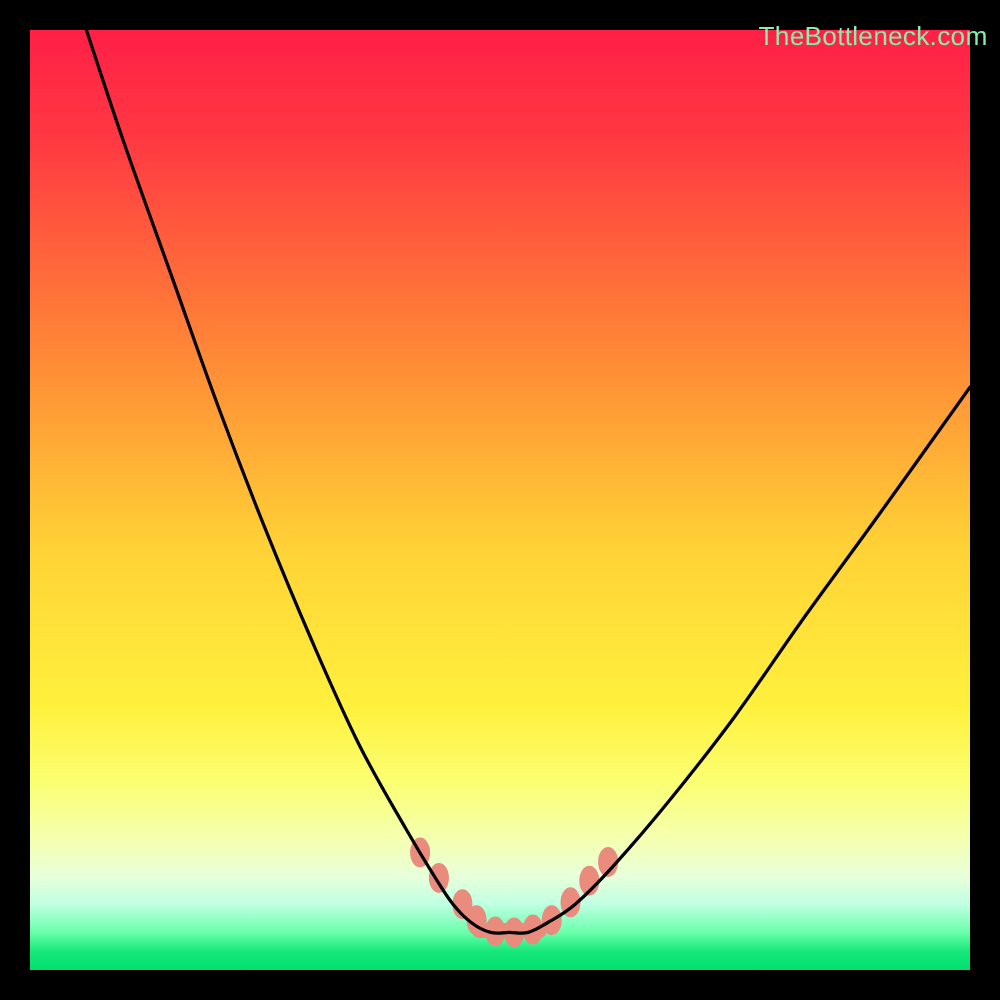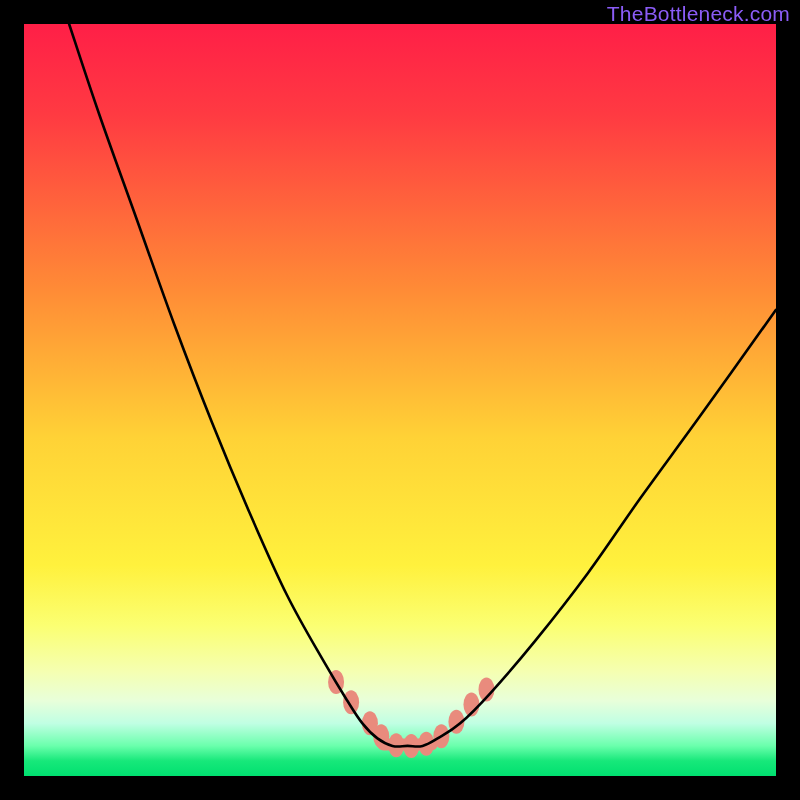--- a/index.html
+++ b/index.html
@@ -28,23 +28,23 @@
       #f5ffb0 86%,
       #e8ffda 90%,
       #c0ffe3 93%,
       #6affac 96%,
       #17e87a 98%,
       #00e070 100%
     );
   }
   .watermark {
     position: absolute;
-    top: 2px;
+    top: 18px;
     right: 10px;
-    color: #8b5cf6;
+    color: #86efac;
     font-size: 21px;
     font-weight: 500;
     letter-spacing: 0.2px;
     user-select: none;
   }
   svg.overlay {
     position: absolute;
     left: 0;
     top: 0;
     width: 752px;

